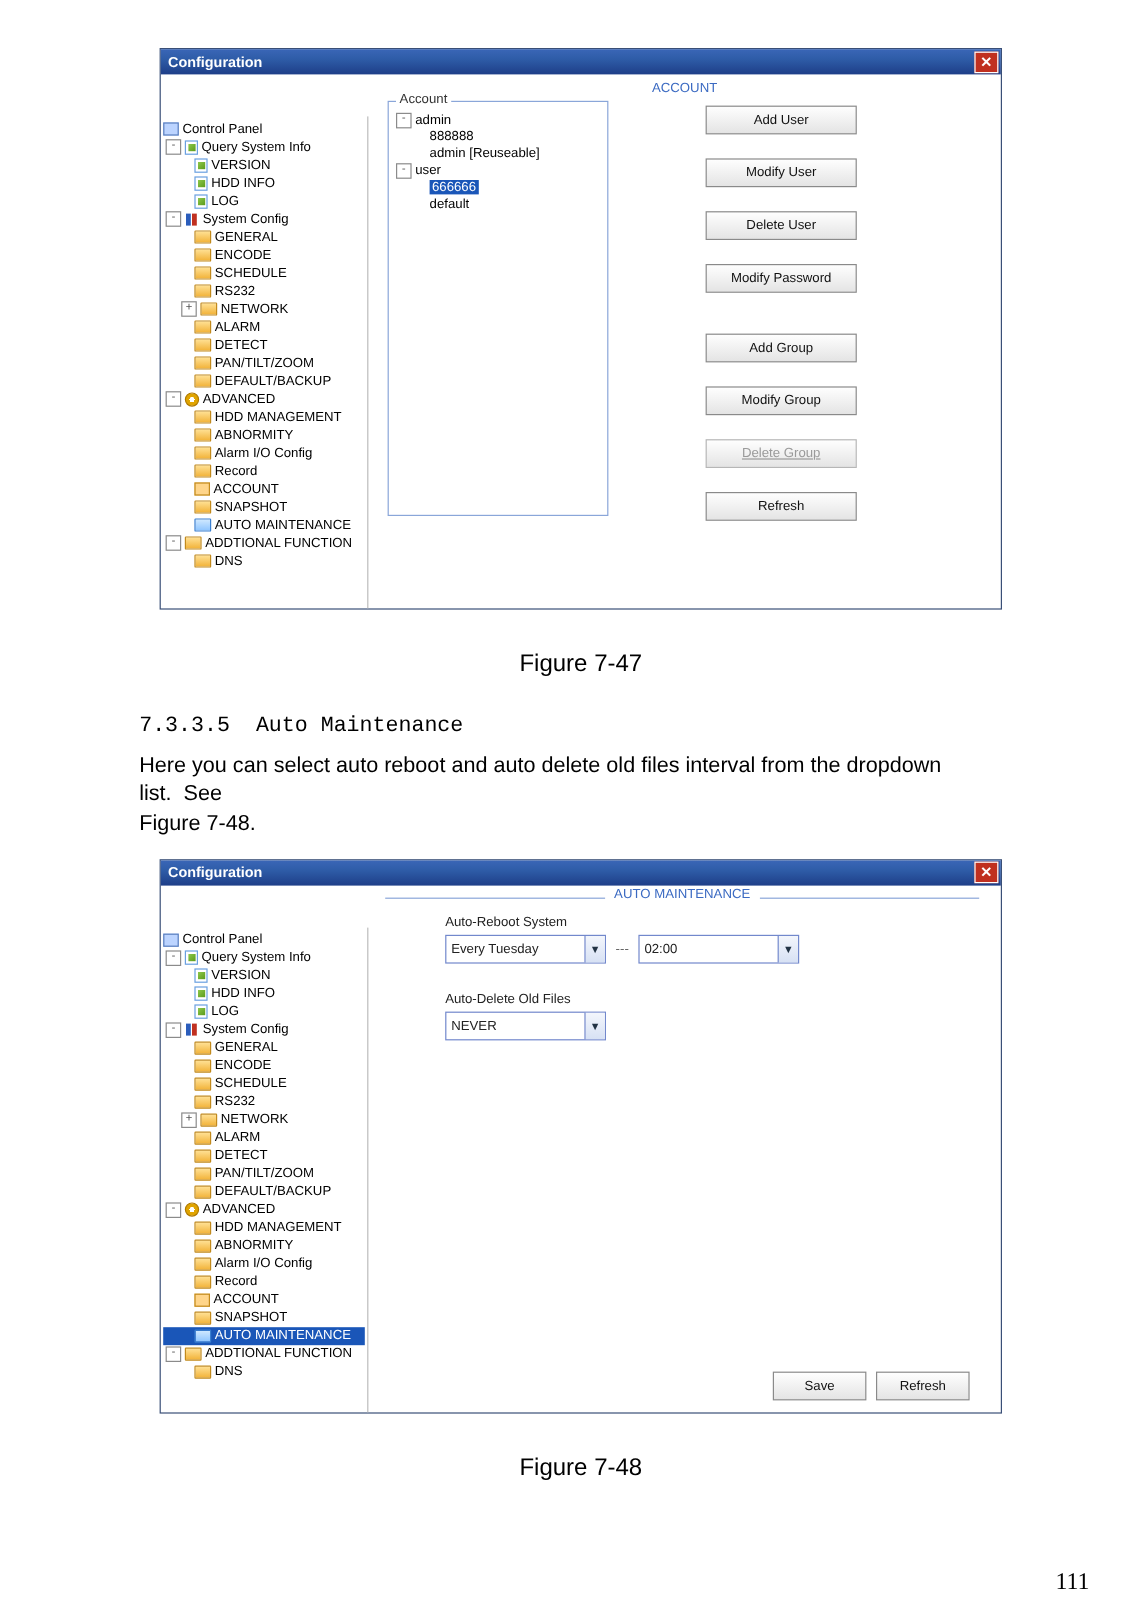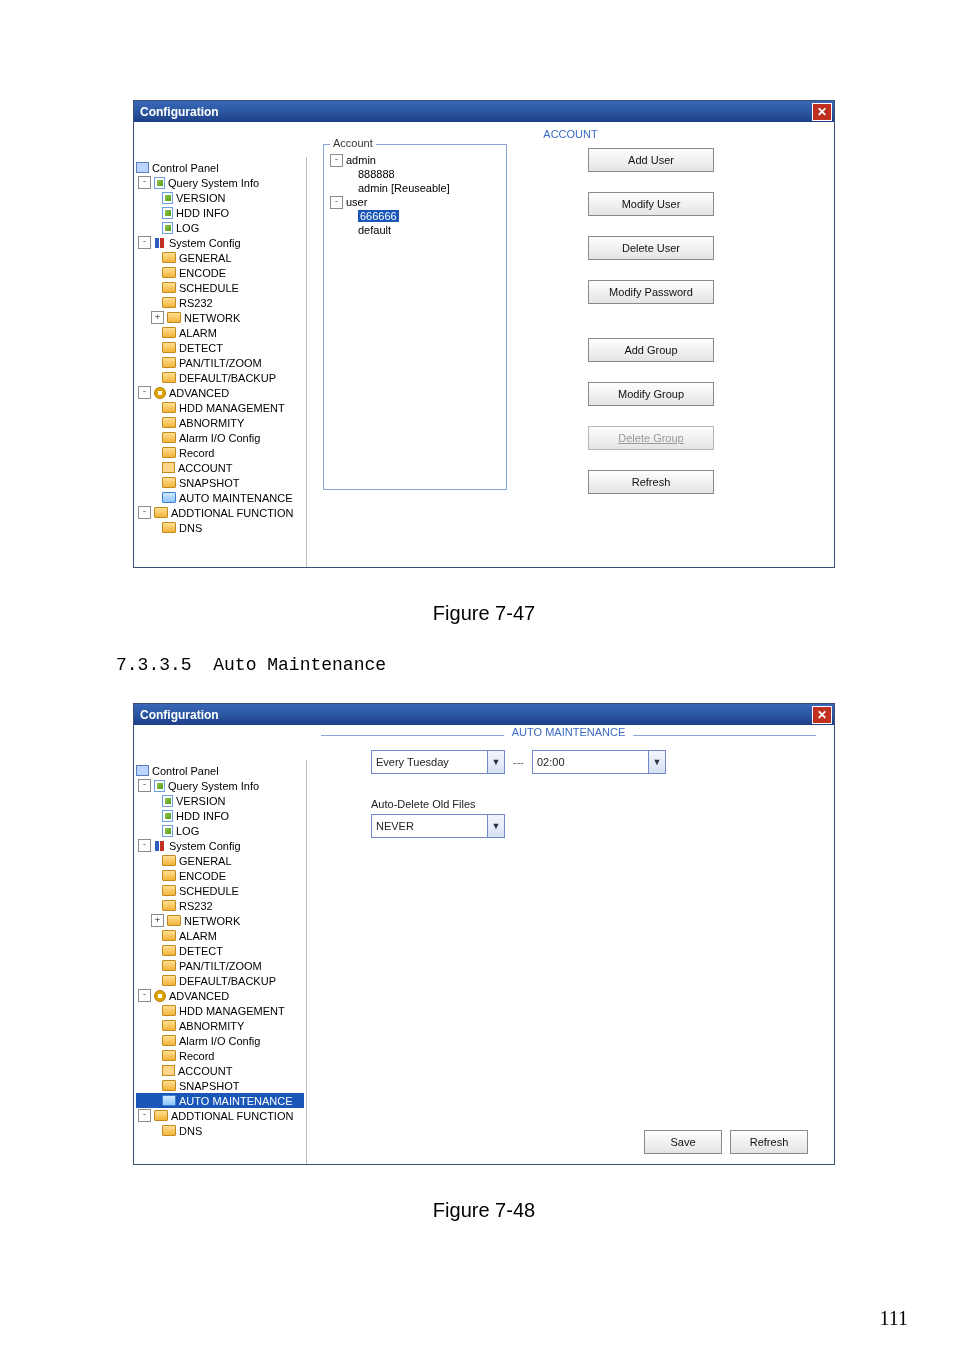--- a/index.html
+++ b/index.html
@@ -1,16 +1,16 @@
 <!DOCTYPE html>
 <html><head>
 <meta charset="utf-8">
 <style>
   body { margin:0; background:#fff; font-family:Arial, sans-serif; color:#000; }
-  .page { width:954px; height:1350px; position:relative; margin:0 auto; background:#fff; padding:100px 96px 0 110px; box-sizing:border-box; }
+  .page { width:954px; height:1350px; position:relative; margin:0 auto; background:#fff; padding:40px 96px 0 110px; box-sizing:border-box; }
 
   .config-window {
     width:700px; border:1px solid #3a4f77; background:#fff; margin:0 auto;
     display:flex; flex-direction:column;
   }
   .titlebar {
     height:21px;
     background:linear-gradient(#3a66b7,#2e5ca7 40%,#1e3e88);
     display:flex; align-items:center; justify-content:space-between;
     padding:0 2px 0 6px;
@@ -254,20 +254,25 @@
         </div>
       </div>
     </div>
   </div>
 
   <div class="fig-caption">Figure 7-47</div>
 
   <div class="heading">
     <span>7.3.3.5</span>&nbsp;&nbsp;<span>Auto Maintenance</span>
   </div>
+  <div class="body-text">
+    <span>Here you can select auto reboot and auto delete old files interval from the dropdown list.</span>&nbsp;&nbsp;<span>See</span>
+    <br>
+    <span>Figure 7-48.</span>
+  </div>
 
   <div style="height:18px;"></div>
 
   <div class="config-window" style="height:460px;">
     <div class="titlebar">
       <span class="titlebar-title">Configuration</span>
       <div class="close-btn">✕</div>
     </div>
     <div class="window-body">
 
@@ -380,20 +385,21 @@
             </div>
         </div>
       </div>
 
       <div class="content" style="position:relative;">
         <div style="border-top:1px solid #8aa6d9; margin:6px 18px 0 14px; position:relative;">
           <div class="section-title" style="position:absolute; left:50%; top:-10px; transform:translateX(-50%); background:#fff; padding:0 8px;">AUTO MAINTENANCE</div>
         </div>
 
         <div class="am-body">
+          <div class="am-label">Auto-Reboot System</div>
           <div class="am-row">
             <div class="select" style="width:110px;">
               <span>Every Tuesday</span>
               <span class="caret">▼</span>
             </div>
             <span class="dashes">---</span>
             <div class="select" style="width:110px;">
               <span>02:00</span>
               <span class="caret">▼</span>
             </div>

